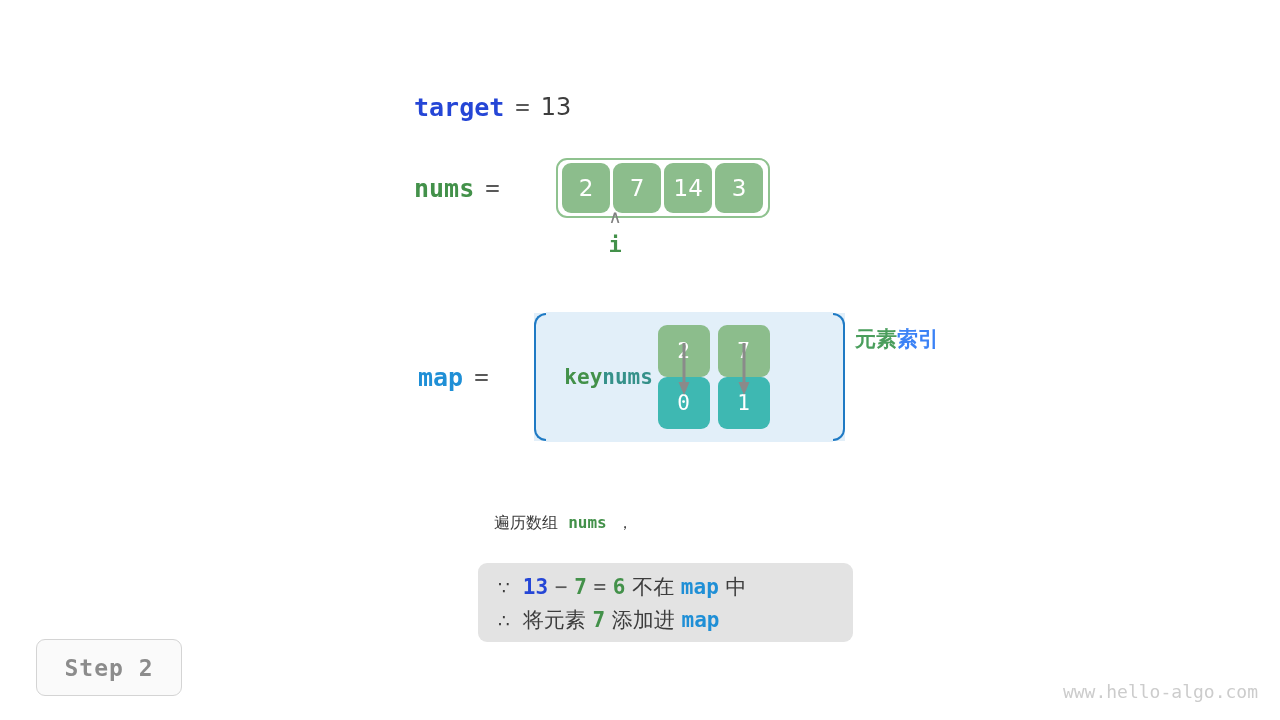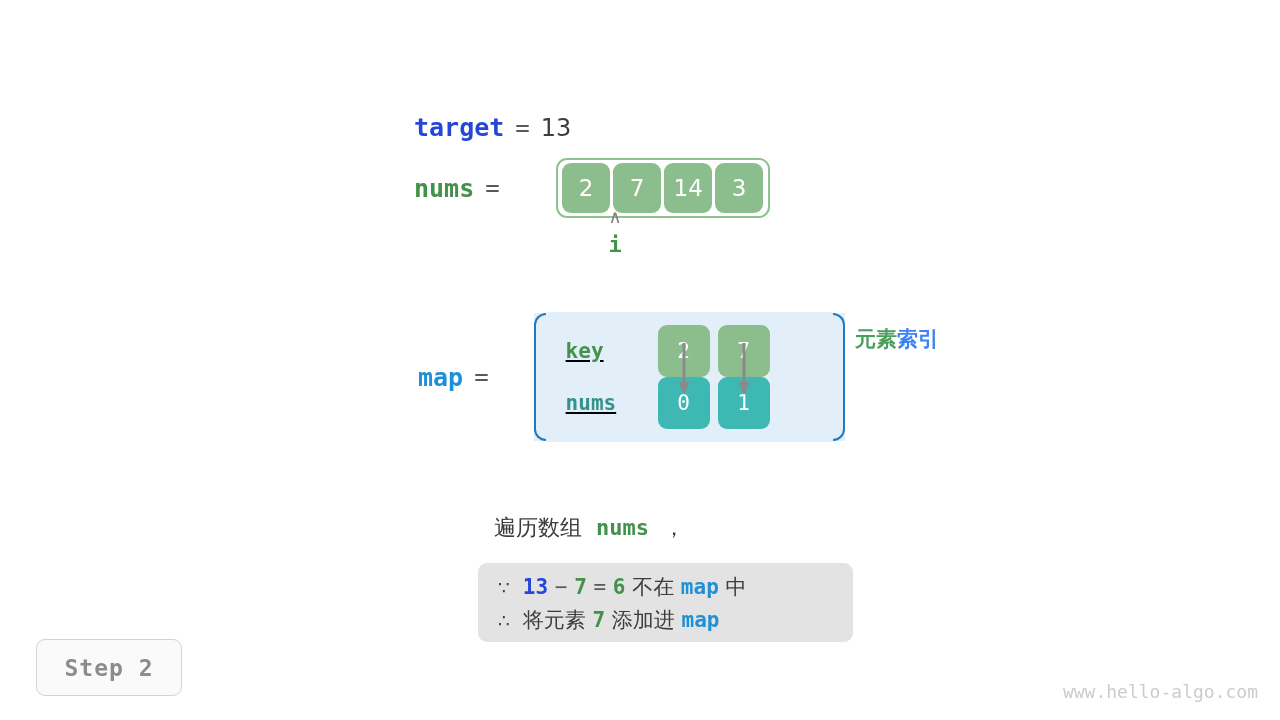--- a/index.html
+++ b/index.html
@@ -15,23 +15,22 @@
     font-family: "DejaVu Sans", sans-serif;
     -webkit-font-smoothing: antialiased;
   }
 
   
   #target-row {
     position: absolute;
     left: 414px;
     top: 93px;
     display: flex;
-    align-items: center;
+    align-items: flex-start;
     white-space: pre;
-    margin-top: 20px;
   }
   .var-blue-dark {
     color: #2546d6;
     font-weight: bold;
     font-size: 25px;
     font-family: "DejaVu Sans Mono", monospace;
   }
   .eq-sign {
     color: #595959;
     font-size: 24px;
@@ -161,24 +160,23 @@
 
   #map-inner {
     position: relative;
     z-index: 3;
     display: flex;
     align-items: center;
     padding-left: 32px;
   }
   #map-labels {
     display: flex;
-    flex-direction: column;
+    flex-direction: row;
     justify-content: center;
     width: 86px;
-    text-decoration: underline;
   }
   .map-label {
     font-size: 21px;
     font-weight: bold;
     font-family: "DejaVu Sans Mono", monospace;
     height: 52px;
     line-height: 52px;
   }
   .map-label.key-lbl { color: #43914a; }
   .map-label.value-lbl { color: #35918a; }
@@ -232,21 +230,21 @@
     font-family: "DejaVu Sans", sans-serif;
   }
   .side-label.elem { color: #4a9e5c; }
   .side-label.index { color: #3b82f6; }
 
   
   #caption-line {
     position: absolute;
     left: 494px;
     top: 513px;
-    font-size: 22px;
+    font-size: 16px;
     color: #3d3d3d;
     white-space: pre;
     font-family: "DejaVu Sans", sans-serif;
   }
   .inline-green {
     color: #43914a;
     font-weight: bold;
     font-family: "DejaVu Sans Mono", monospace;
   }
   .inline-blue-light {

